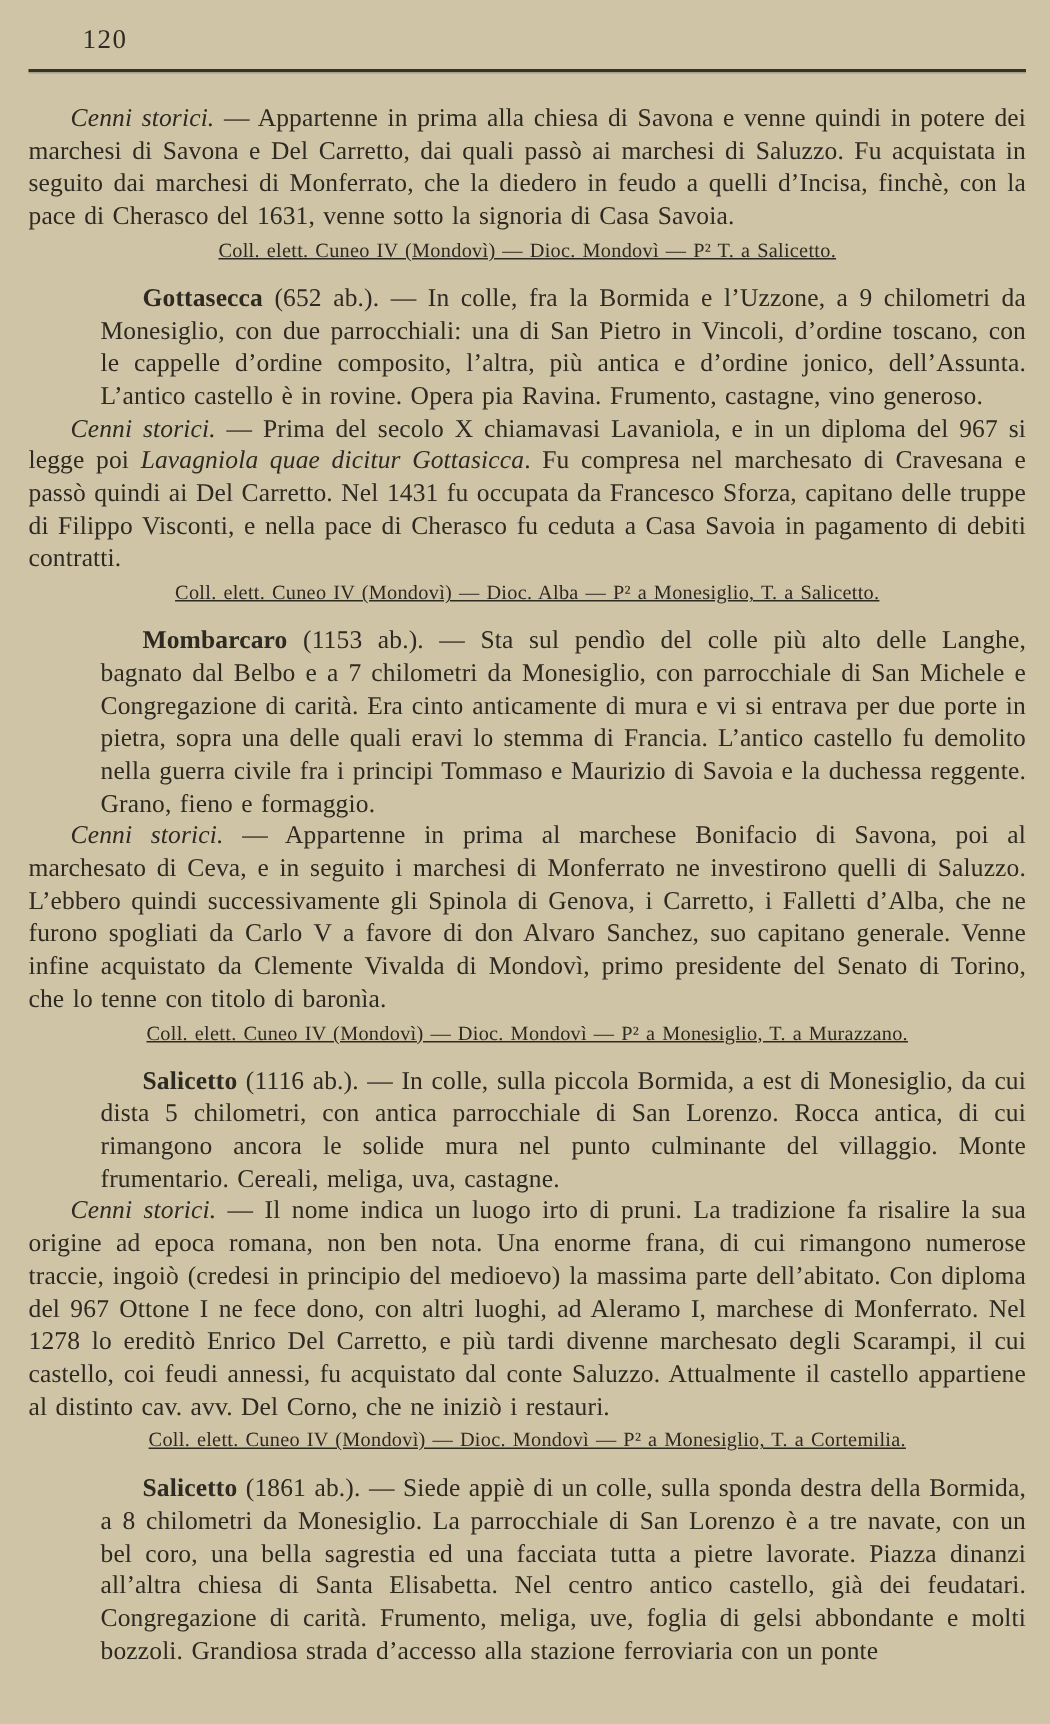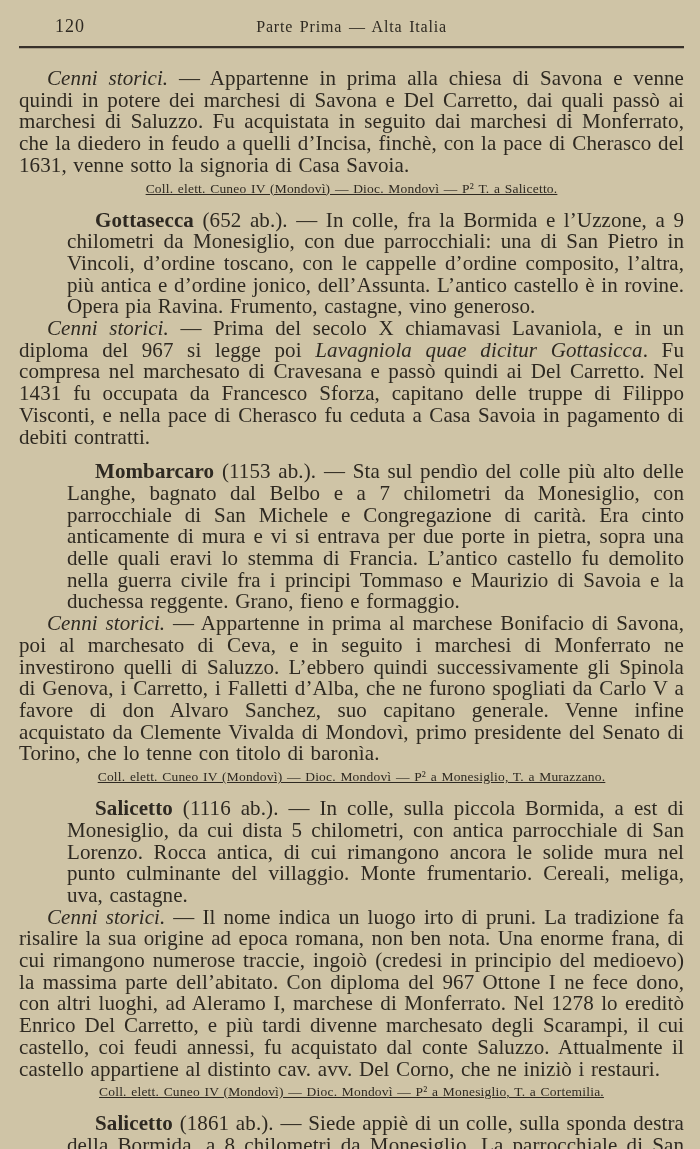--- a/index.html
+++ b/index.html
@@ -48,21 +48,21 @@
     height: 2px;
     background: #38312a;
     margin: 8px 0 0 0;
     box-shadow: 0 1px 0 rgba(56,49,42,0.25);
   }
   .body-text {
     margin-top: 20px;
   }
   p.para {
     margin: 0;
-    font-size: 21px;
+    font-size: 17px;
     line-height: 21.7px;
     text-align: justify;
     text-indent: 28px;
     letter-spacing: 0.1px;
     word-spacing: 1.2px;
   }
   p.entry {
     margin-top: 13px;
     margin-left: 48px;
   }
@@ -80,34 +80,34 @@
   .entry-name { font-weight: bold; }
 </style>
 </head>
 <body>
 
 <div class="page">
   <div class="inner">
 
     <div class="page-header">
       <span class="page-number">120</span>
-      <span class="running-title">Parte Prima — Alta Italia</span>
     </div>
     <div class="header-rule"></div>
 
     <div class="body-text">
 
       <p class="para"><span class="it">Cenni storici.</span><span> — Appartenne in prima alla chiesa di Savona e venne quindi in potere dei marchesi di Savona e Del Carretto, dai quali passò ai marchesi di Saluzzo. Fu acquistata in seguito dai marchesi di Monferrato, che la diedero in feudo a quelli d’Incisa, finchè, con la pace di Cherasco del 1631, venne sotto la signoria di Casa Savoia.</span></p>
 
       <p class="para coll">Coll. elett. Cuneo IV (Mondovì) — Dioc. Mondovì — P² T. a Salicetto.</p>
 
       <p class="para entry"><span class="entry-name">Gottasecca</span><span> (652 ab.). — In colle, fra la Bormida e l’Uzzone, a 9 chilometri da Monesiglio, con due parrocchiali: una di San Pietro in Vincoli, d’ordine toscano, con le cappelle d’ordine composito, l’altra, più antica e d’ordine jonico, dell’Assunta. L’antico castello è in rovine. Opera pia Ravina. Frumento, castagne, vino generoso.</span></p>
 
       <p class="para"><span class="it">Cenni storici.</span><span> — Prima del secolo X chiamavasi Lavaniola, e in un diploma del 967 si legge poi </span><span class="it">Lavagniola quae dicitur Gottasicca</span><span>. Fu compresa nel marchesato di Cravesana e passò quindi ai Del Carretto. Nel 1431 fu occupata da Francesco Sforza, capitano delle truppe di Filippo Visconti, e nella pace di Cherasco fu ceduta a Casa Savoia in pagamento di debiti contratti.</span></p>
 
+      <p class="para coll">Coll. elett. Cuneo IV (Mondovì) — Dioc. Alba — P² a Monesiglio, T. a Salicetto.</p>
 
       <p class="para entry"><span class="entry-name">Mombarcaro</span><span> (1153 ab.). — Sta sul pendìo del colle più alto delle Langhe, bagnato dal Belbo e a 7 chilometri da Monesiglio, con parrocchiale di San Michele e Congregazione di carità. Era cinto anticamente di mura e vi si entrava per due porte in pietra, sopra una delle quali eravi lo stemma di Francia. L’antico castello fu demolito nella guerra civile fra i principi Tommaso e Maurizio di Savoia e la duchessa reggente. Grano, fieno e formaggio.</span></p>
 
       <p class="para"><span class="it">Cenni storici.</span><span> — Appartenne in prima al marchese Bonifacio di Savona, poi al marchesato di Ceva, e in seguito i marchesi di Monferrato ne investirono quelli di Saluzzo. L’ebbero quindi successivamente gli Spinola di Genova, i Carretto, i Falletti d’Alba, che ne furono spogliati da Carlo V a favore di don Alvaro Sanchez, suo capitano generale. Venne infine acquistato da Clemente Vivalda di Mondovì, primo presidente del Senato di Torino, che lo tenne con titolo di baronìa.</span></p>
 
       <p class="para coll">Coll. elett. Cuneo IV (Mondovì) — Dioc. Mondovì — P² a Monesiglio, T. a Murazzano.</p>
 
       <p class="para entry"><span class="entry-name">Salicetto</span><span> (1116 ab.). — In colle, sulla piccola Bormida, a est di Monesiglio, da cui dista 5 chilometri, con antica parrocchiale di San Lorenzo. Rocca antica, di cui rimangono ancora le solide mura nel punto culminante del villaggio. Monte frumentario. Cereali, meliga, uva, castagne.</span></p>
 
       <p class="para"><span class="it">Cenni storici.</span><span> — Il nome indica un luogo irto di pruni. La tradizione fa risalire la sua origine ad epoca romana, non ben nota. Una enorme frana, di cui rimangono numerose traccie, ingoiò (credesi in principio del medioevo) la massima parte dell’abitato. Con diploma del 967 Ottone I ne fece dono, con altri luoghi, ad Aleramo I, marchese di Monferrato. Nel 1278 lo ereditò Enrico Del Carretto, e più tardi divenne marchesato degli Scarampi, il cui castello, coi feudi annessi, fu acquistato dal conte Saluzzo. Attualmente il castello appartiene al distinto cav. avv. Del Corno, che ne iniziò i restauri.</span></p>

